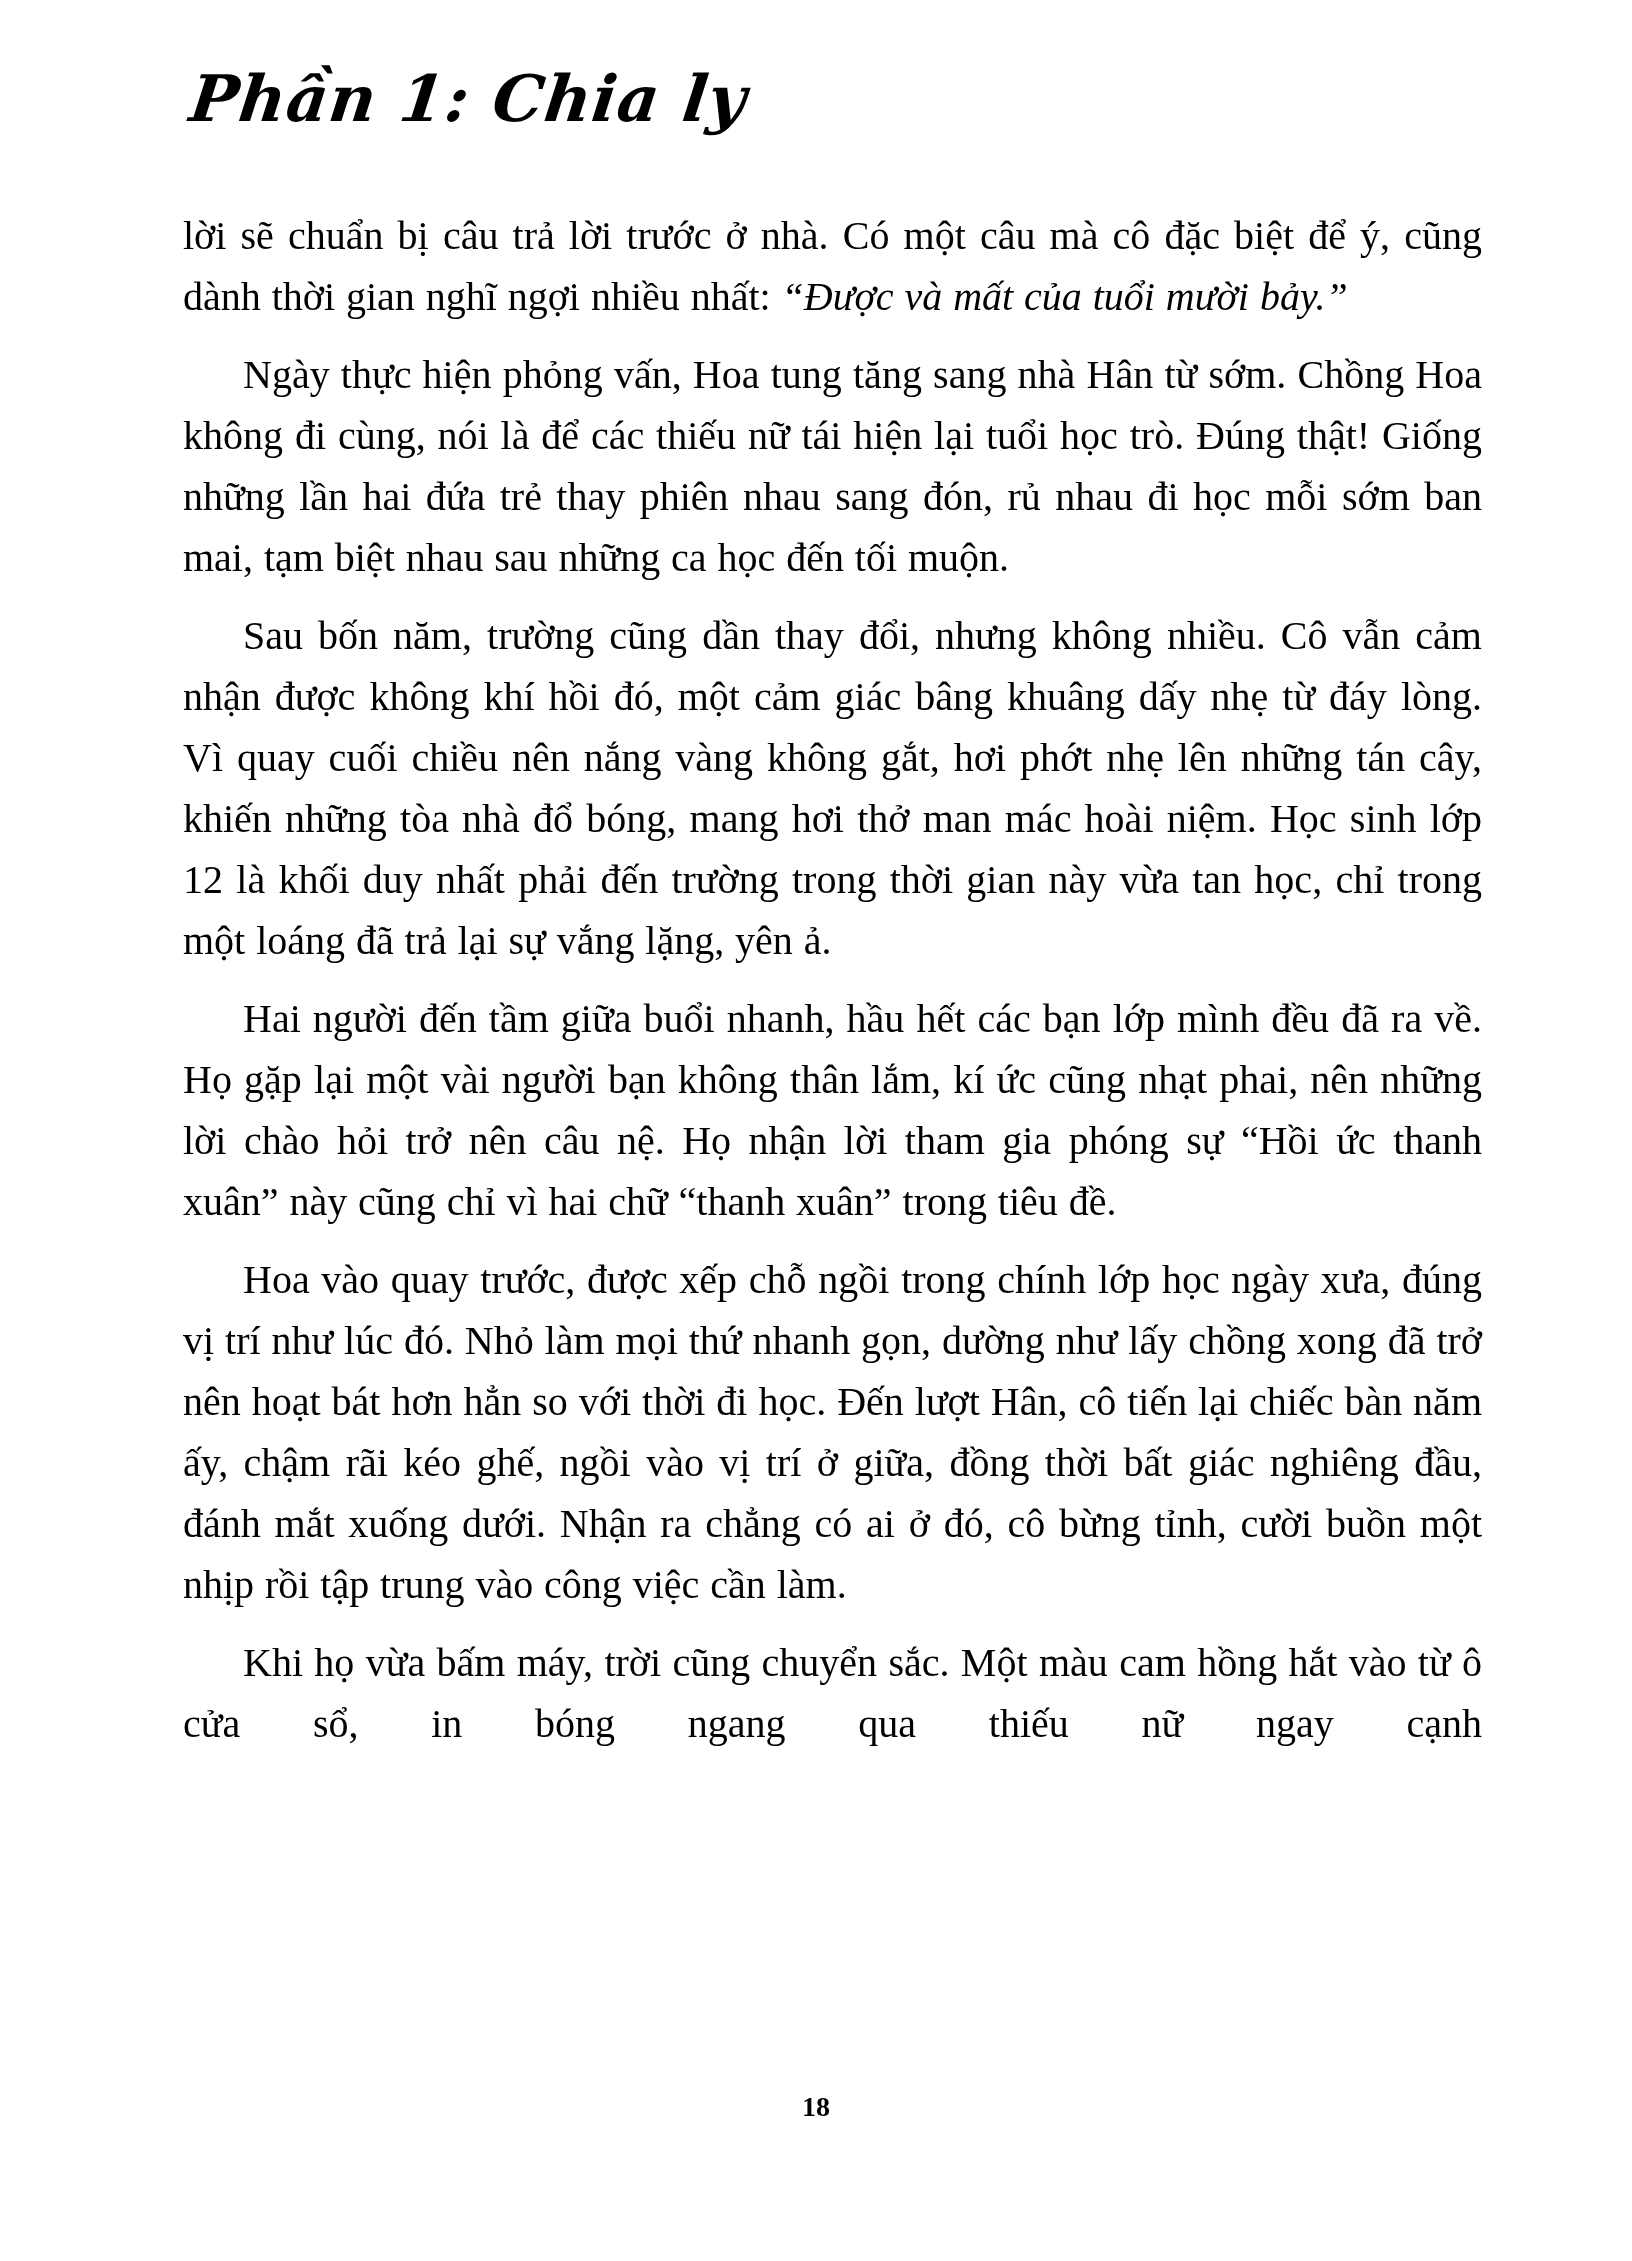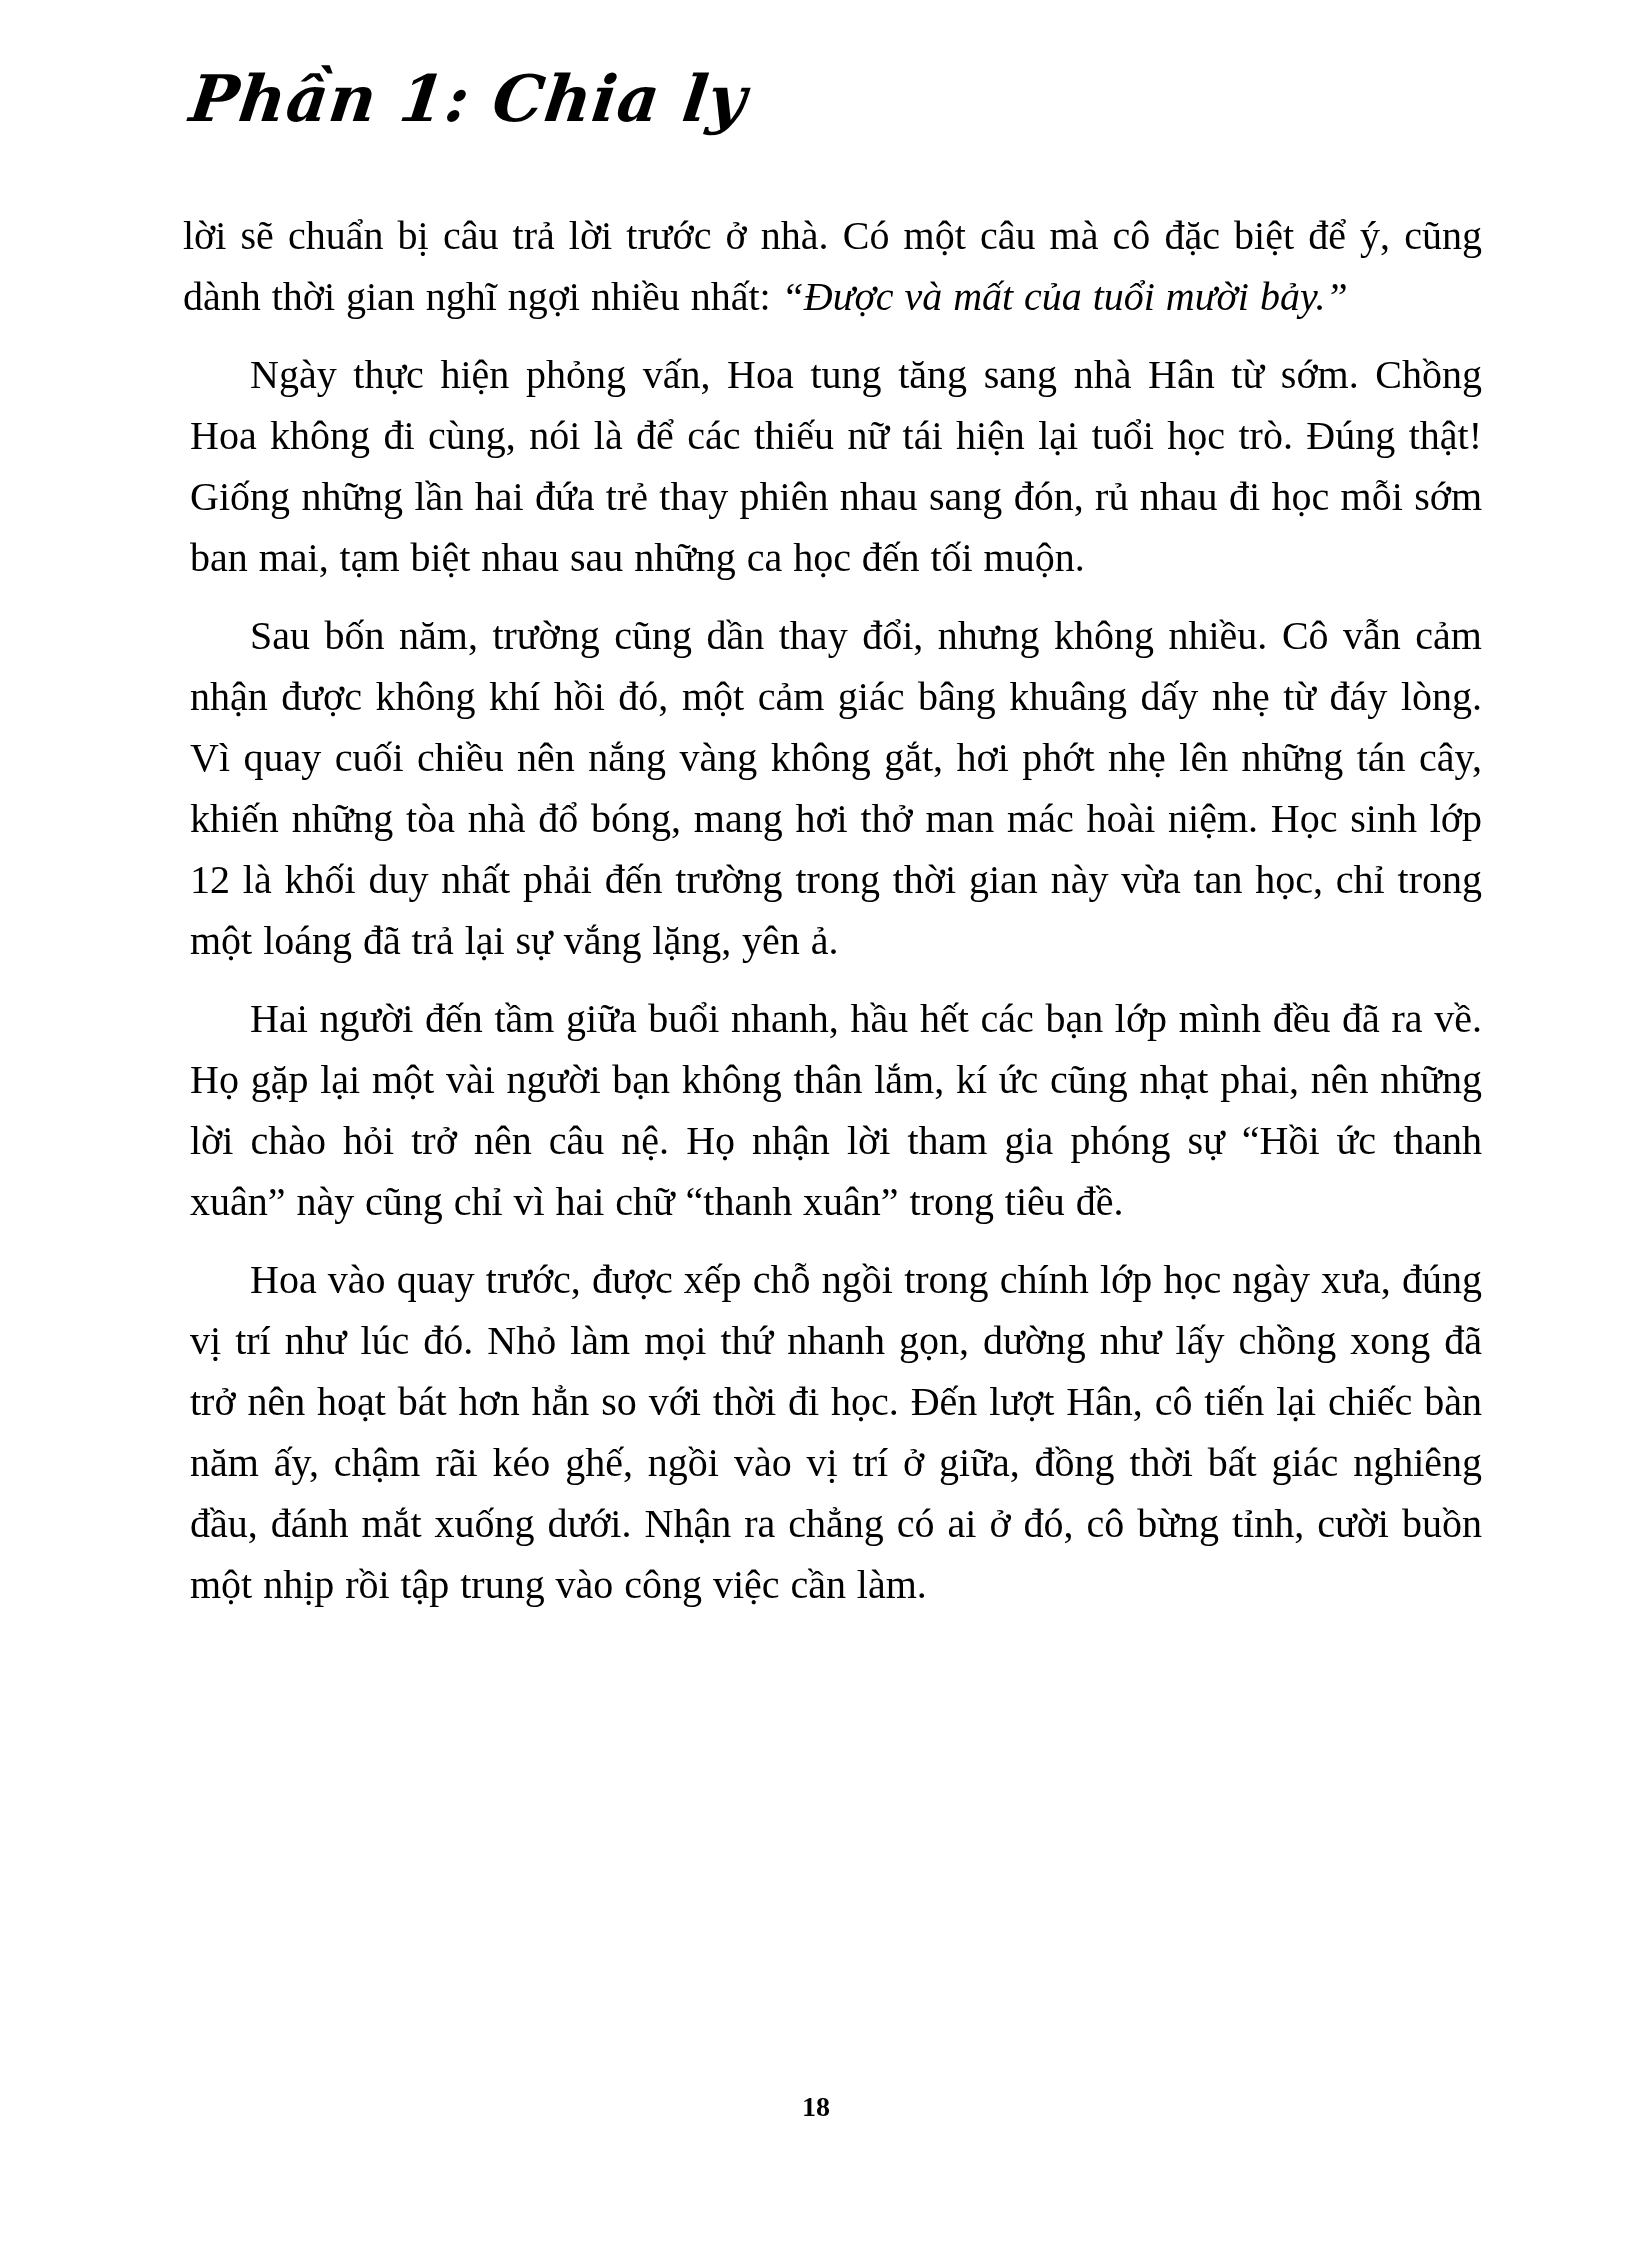--- a/index.html
+++ b/index.html
@@ -37,21 +37,20 @@
     font-size: 40px;
     line-height: 61px;
     text-align: justify;
     word-spacing: 0.9px;
   }
   .body-text p {
     margin: 0 0 17px 0;
   }
   .body-text p.indent {
     text-indent: 60px;
-    margin-left: 7px;
   }
   .body-text p.continued {
     text-align-last: justify;
   }
   .body-text span.italic {
     font-style: italic;
   }
   .page-number {
     position: absolute;
     top: 2091px;
@@ -67,17 +66,18 @@
 
 <div class="page">
   <div class="running-header">Phần 1: Chia ly</div>
 
   <div class="body-text" id="paragraphs">
       <p><span>lời sẽ chuẩn bị câu trả lời trước ở nhà. Có một câu mà cô đặc biệt để ý, cũng dành thời gian nghĩ ngợi nhiều nhất: </span><span class="italic">“Được và mất của tuổi mười bảy.”</span></p>
       <p class="indent"><span>Ngày thực hiện phỏng vấn, Hoa tung tăng sang nhà Hân từ sớm. Chồng Hoa không đi cùng, nói là để các thiếu nữ tái hiện lại tuổi học trò. Đúng thật! Giống những lần hai đứa trẻ thay phiên nhau sang đón, rủ nhau đi học mỗi sớm ban mai, tạm biệt nhau sau những ca học đến tối muộn.</span></p>
       <p class="indent"><span>Sau bốn năm, trường cũng dần thay đổi, nhưng không nhiều. Cô vẫn cảm nhận được không khí hồi đó, một cảm giác bâng khuâng dấy nhẹ từ đáy lòng. Vì quay cuối chiều nên nắng vàng không gắt, hơi phớt nhẹ lên những tán cây, khiến những tòa nhà đổ bóng, mang hơi thở man mác hoài niệm. Học sinh lớp 12 là khối duy nhất phải đến trường trong thời gian này vừa tan học, chỉ trong một loáng đã trả lại sự vắng lặng, yên ả.</span></p>
       <p class="indent"><span>Hai người đến tầm giữa buổi nhanh, hầu hết các bạn lớp mình đều đã ra về. Họ gặp lại một vài người bạn không thân lắm, kí ức cũng nhạt phai, nên những lời chào hỏi trở nên câu nệ. Họ nhận lời tham gia phóng sự “Hồi ức thanh xuân” này cũng chỉ vì hai chữ “thanh xuân” trong tiêu đề.</span></p>
       <p class="indent"><span>Hoa vào quay trước, được xếp chỗ ngồi trong chính lớp học ngày xưa, đúng vị trí như lúc đó. Nhỏ làm mọi thứ nhanh gọn, dường như lấy chồng xong đã trở nên hoạt bát hơn hẳn so với thời đi học. Đến lượt Hân, cô tiến lại chiếc bàn năm ấy, chậm rãi kéo ghế, ngồi vào vị trí ở giữa, đồng thời bất giác nghiêng đầu, đánh mắt xuống dưới. Nhận ra chẳng có ai ở đó, cô bừng tỉnh, cười buồn một nhịp rồi tập trung vào công việc cần làm.</span></p>
+      <p class="indent continued"><span>Khi họ vừa bấm máy, trời cũng chuyển sắc. Một màu cam hồng hắt vào từ ô cửa sổ, in bóng ngang qua thiếu nữ ngay cạnh</span></p>
     </div>
 
   <div class="page-number">18</div>
 </div>
 
 
 </body></html>

